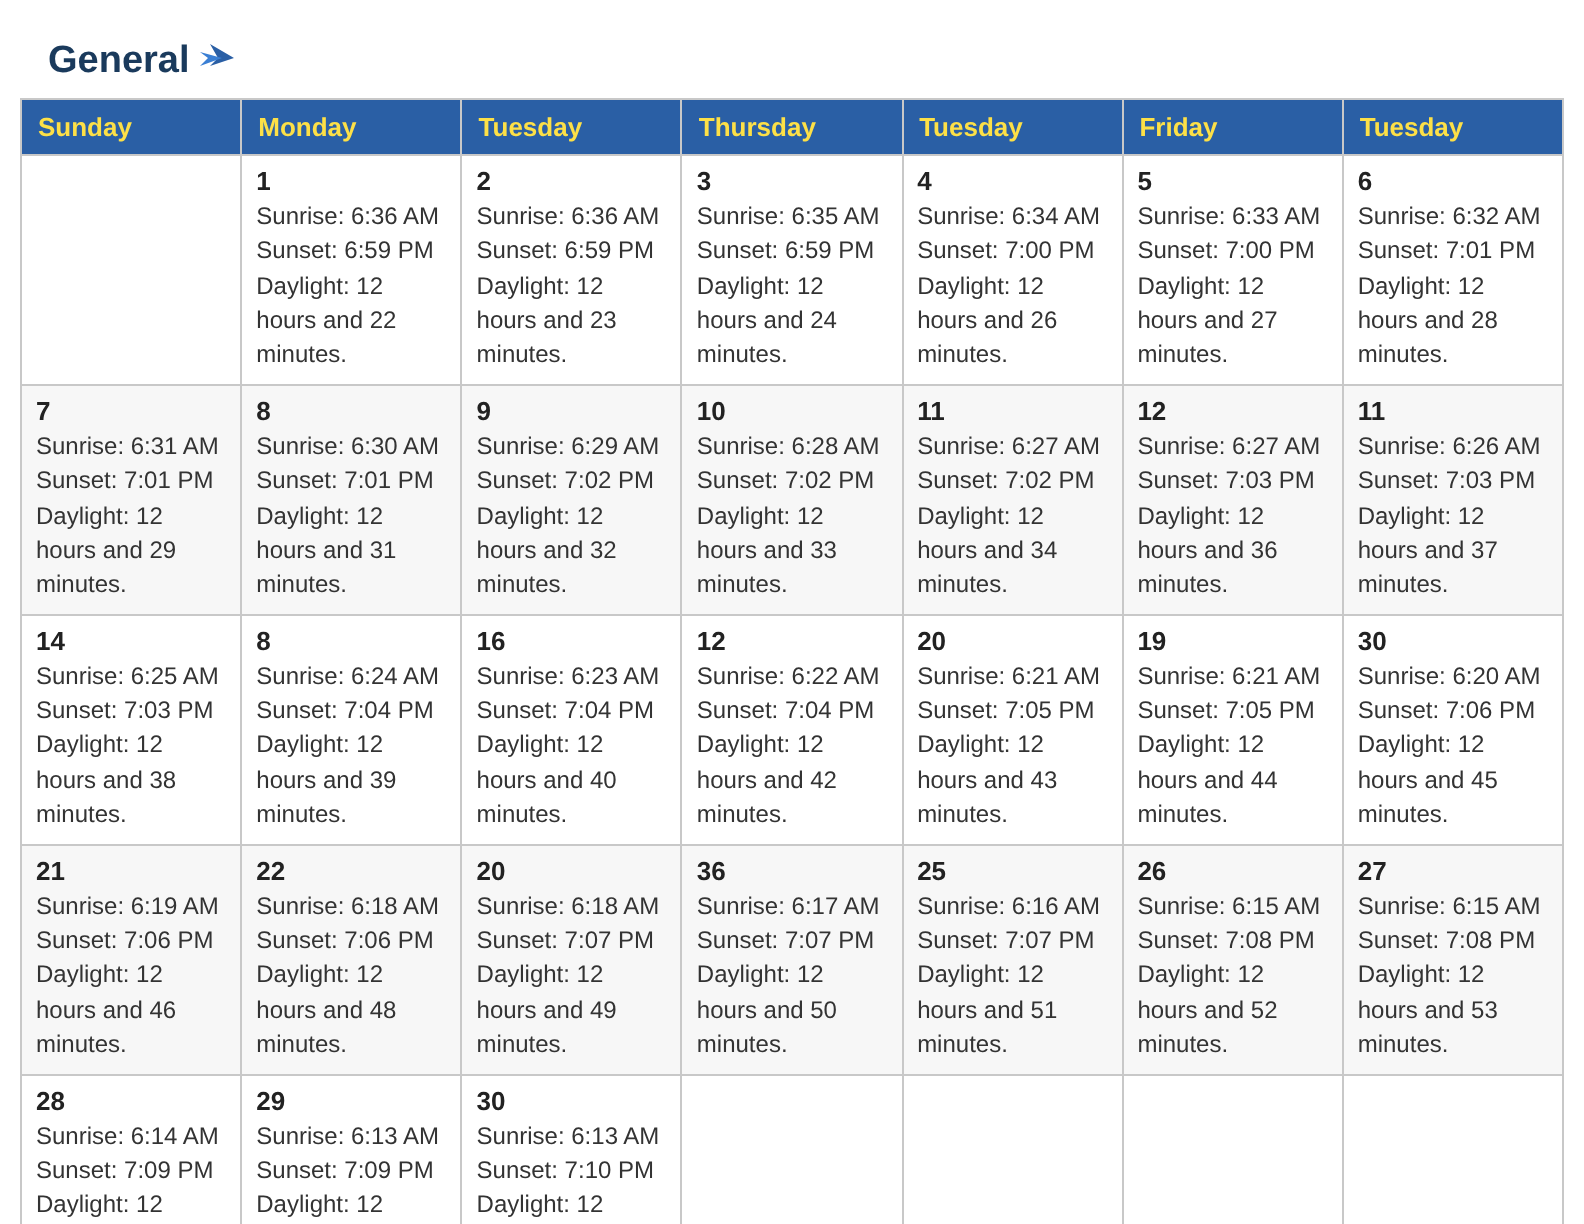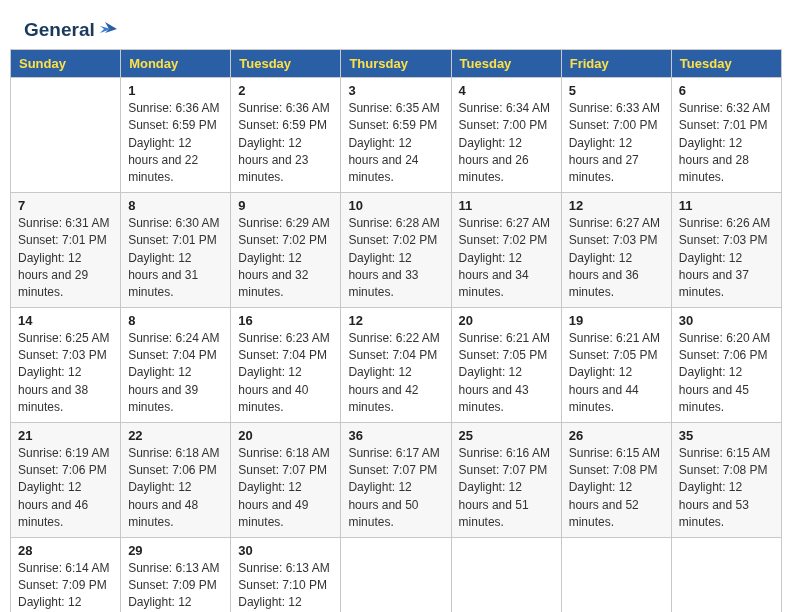--- a/index.html
+++ b/index.html
@@ -286,21 +286,21 @@
           Sunrise: 6:16 AM<br>Sunset: 7:07 PM<br>Daylight: 12 hours and 51 minutes.
         </div>
           </td>
           <td>
             <div class="day-num">26</div>
         <div class="day-info">
           Sunrise: 6:15 AM<br>Sunset: 7:08 PM<br>Daylight: 12 hours and 52 minutes.
         </div>
           </td>
           <td>
-            <div class="day-num">35</div>
+            <div class="day-num">27</div>
         <div class="day-info">
           Sunrise: 6:15 AM<br>Sunset: 7:08 PM<br>Daylight: 12 hours and 53 minutes.
         </div>
           </td>
         </tr>
         <tr>
           <td>
             <div class="day-num">28</div>
         <div class="day-info">
           Sunrise: 6:14 AM<br>Sunset: 7:09 PM<br>Daylight: 12 hours and 54 minutes.

